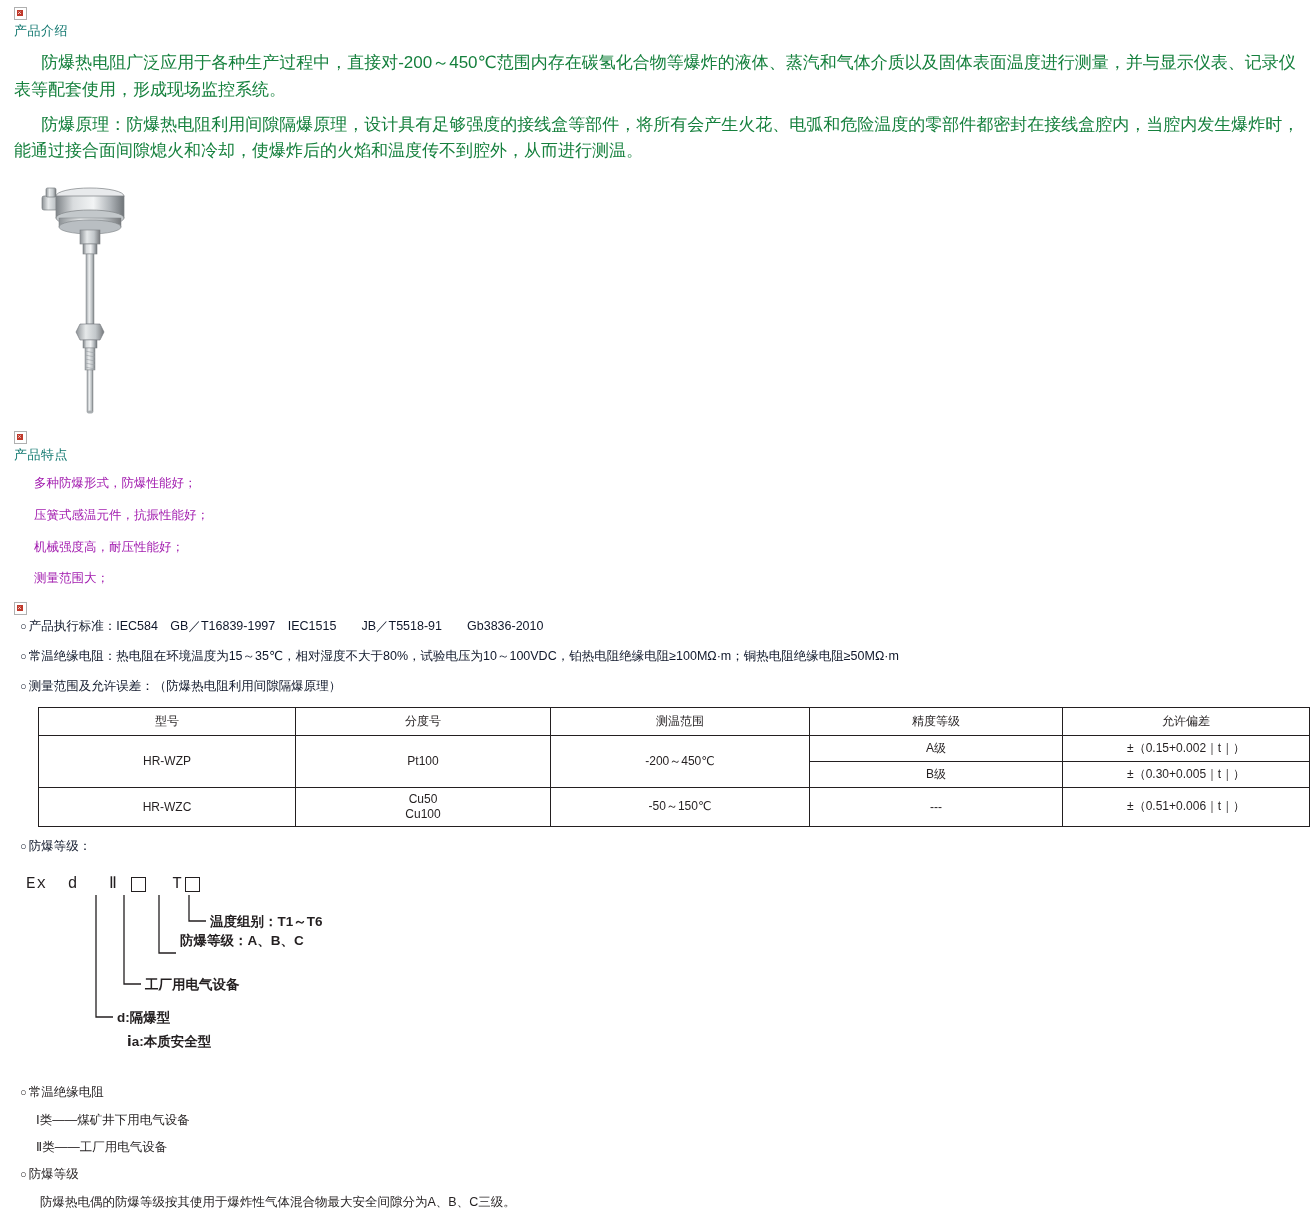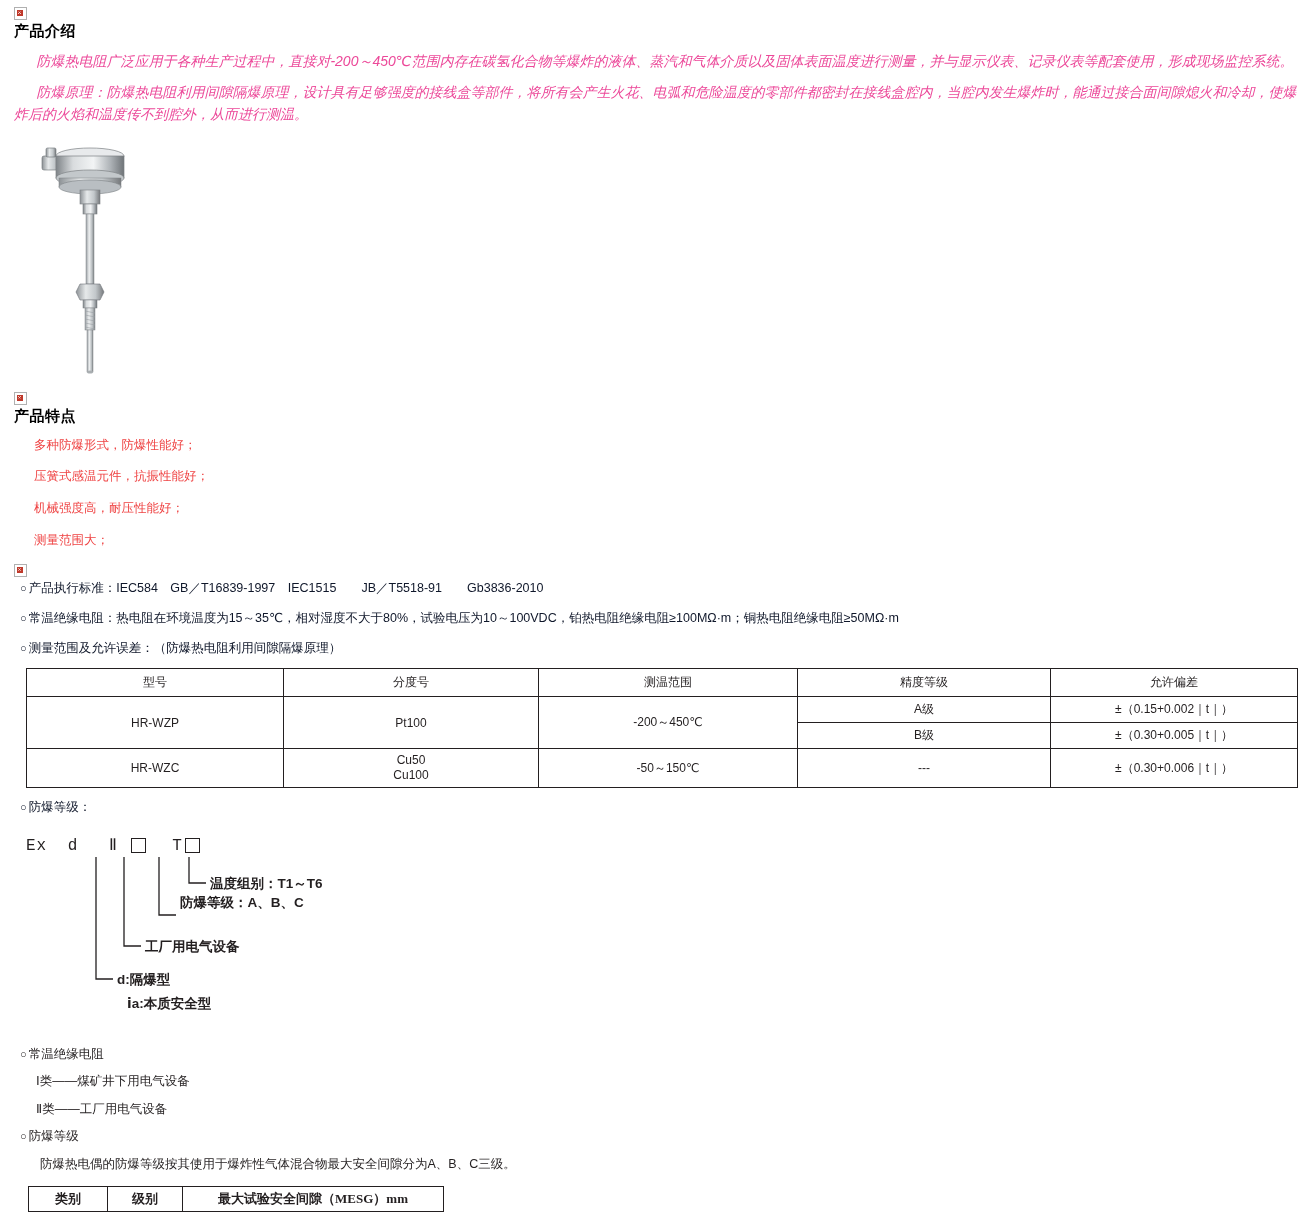--- a/index.html
+++ b/index.html
@@ -41,40 +41,39 @@
     position: absolute;
     left: 3px; top: 3px;
     width: 3px; height: 3px;
     background: #ffffff;
     clip-path: polygon(0 0, 100% 100%, 100% 0, 0 100%);
     background:
       linear-gradient(45deg, transparent 40%, #fff 40%, #fff 60%, transparent 60%),
       linear-gradient(-45deg, transparent 40%, #fff 40%, #fff 60%, transparent 60%);
   }
   h2.section-title {
-    font-size: 15px;
-    font-weight: bold;
+    font-size: 13px;
+    font-weight: normal;
     margin: 2px 0 10px 0;
-    color: #000000;
+    color: #0f766e;
     letter-spacing: 0.5px;
   }
   .para {
-    font-size: 14px;
+    font-size: 17px;
     line-height: 1.55;
     margin: 0 0 9px 0;
     text-indent: 1.6em;
-    color: #ec4899;
-    font-style: italic;
+    color: #15803d;
   }
   .feature {
     font-size: 12.5px;
     line-height: 1.5;
     margin: 0 0 13px 0;
     text-indent: 1.6em;
-    color: #ef4444;
+    color: #a21caf;
   }
   .spec-line {
     font-size: 12.5px;
     line-height: 1.5;
     margin: 0 0 11px 0;
     padding-left: 18px;
     color: #0f172a;
   }
   .spec-line .circ {
     margin-left: -12px;
@@ -88,21 +87,21 @@
     width: 240px;
     height: 250px;
     position: relative;
   }
   svg.probe { display:block; }
 
   
   table.spec-table {
     border-collapse: collapse;
     width: 1272px;
-    margin: 6px 0 10px 12px;
+    margin: 6px 0 10px 24px;
     font-size: 12px;
   }
   table.spec-table td, table.spec-table th {
     border: 1px solid #231f20;
     text-align: center;
     padding: 4px 2px;
     font-weight: normal;
     color: #231f20;
   }
   table.spec-table th { padding: 5px 2px; }
@@ -272,21 +271,21 @@
       <tr>
         <td>B级</td>
         <td>±（0.30+0.005｜t｜）</td>
       </tr>
       <tr>
         <td>HR-WZC</td>
         <td style="white-space:pre-line;line-height:1.25">Cu50
 Cu100</td>
         <td>-50～150℃</td>
         <td>---</td>
-        <td>±（0.30+0.006｜t｜）</td>
+        <td>±（0.51+0.006｜t｜）</td>
       </tr>
     </tbody>
   </table>
 
   <p class="spec-line"><span class="circ">○</span><span>防爆等级：</span></p>
 
   <div class="ex-diagram">
     <div class="ex-codes">
       <span>Ex</span>
       <span style="margin-left:10px">d</span>

